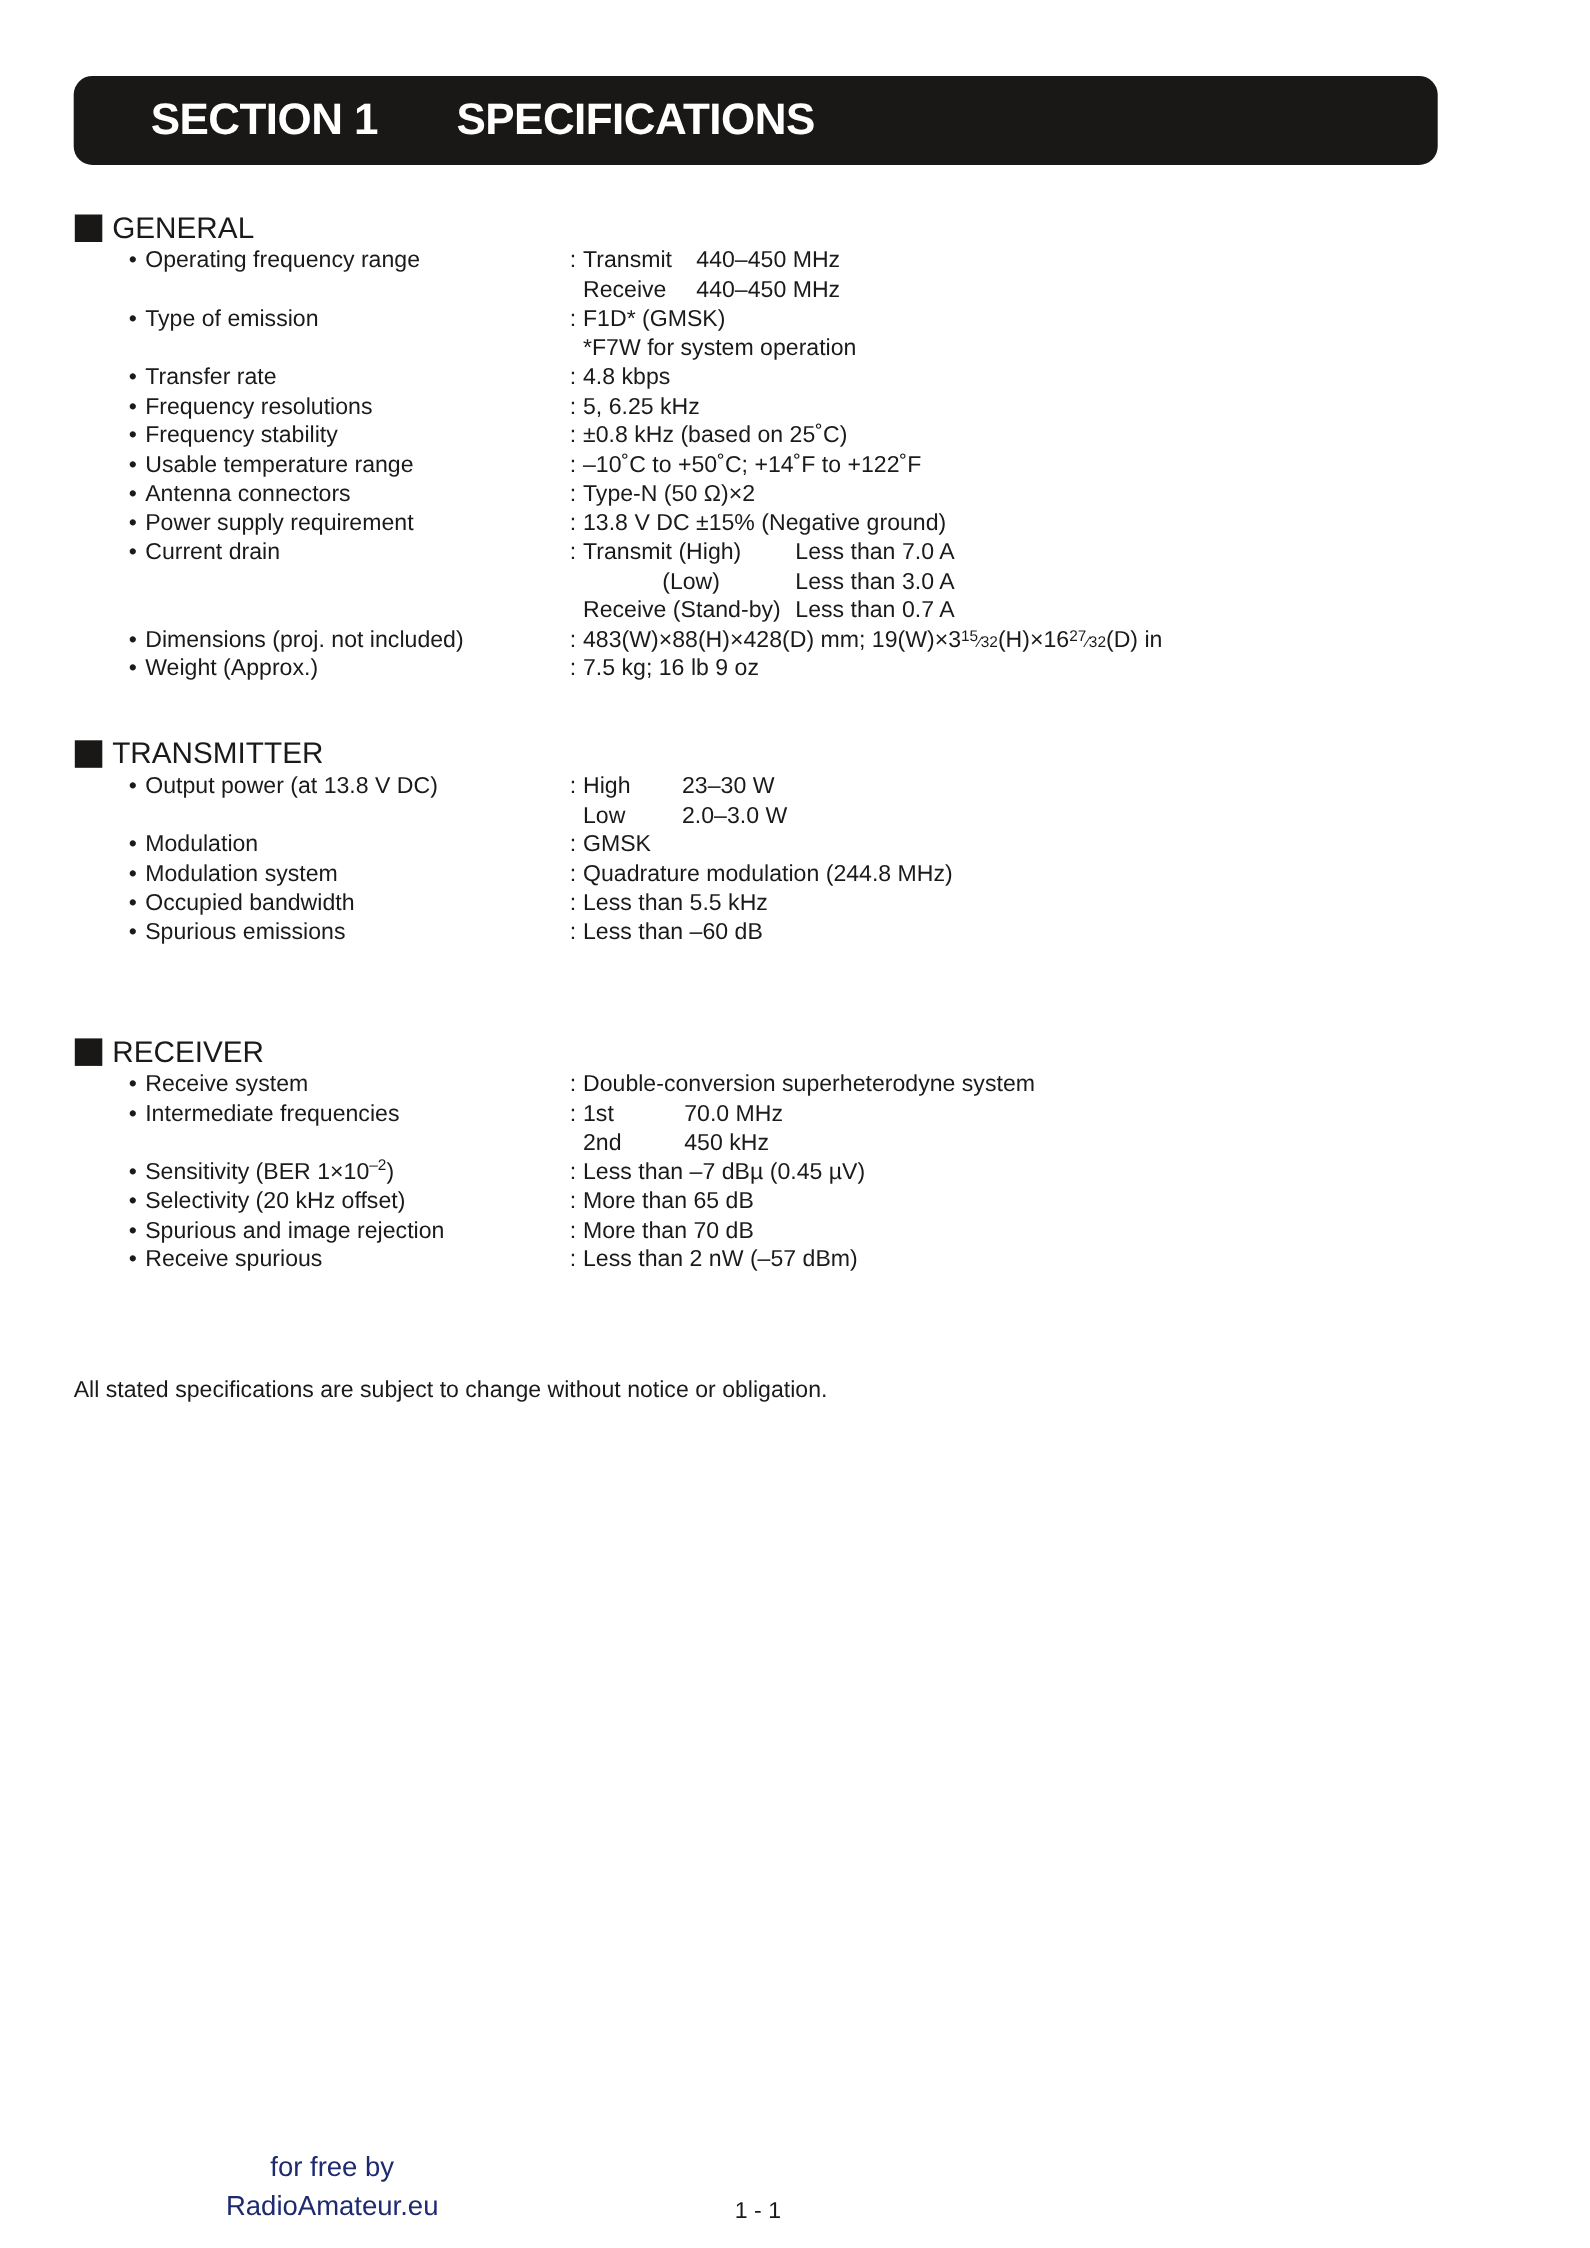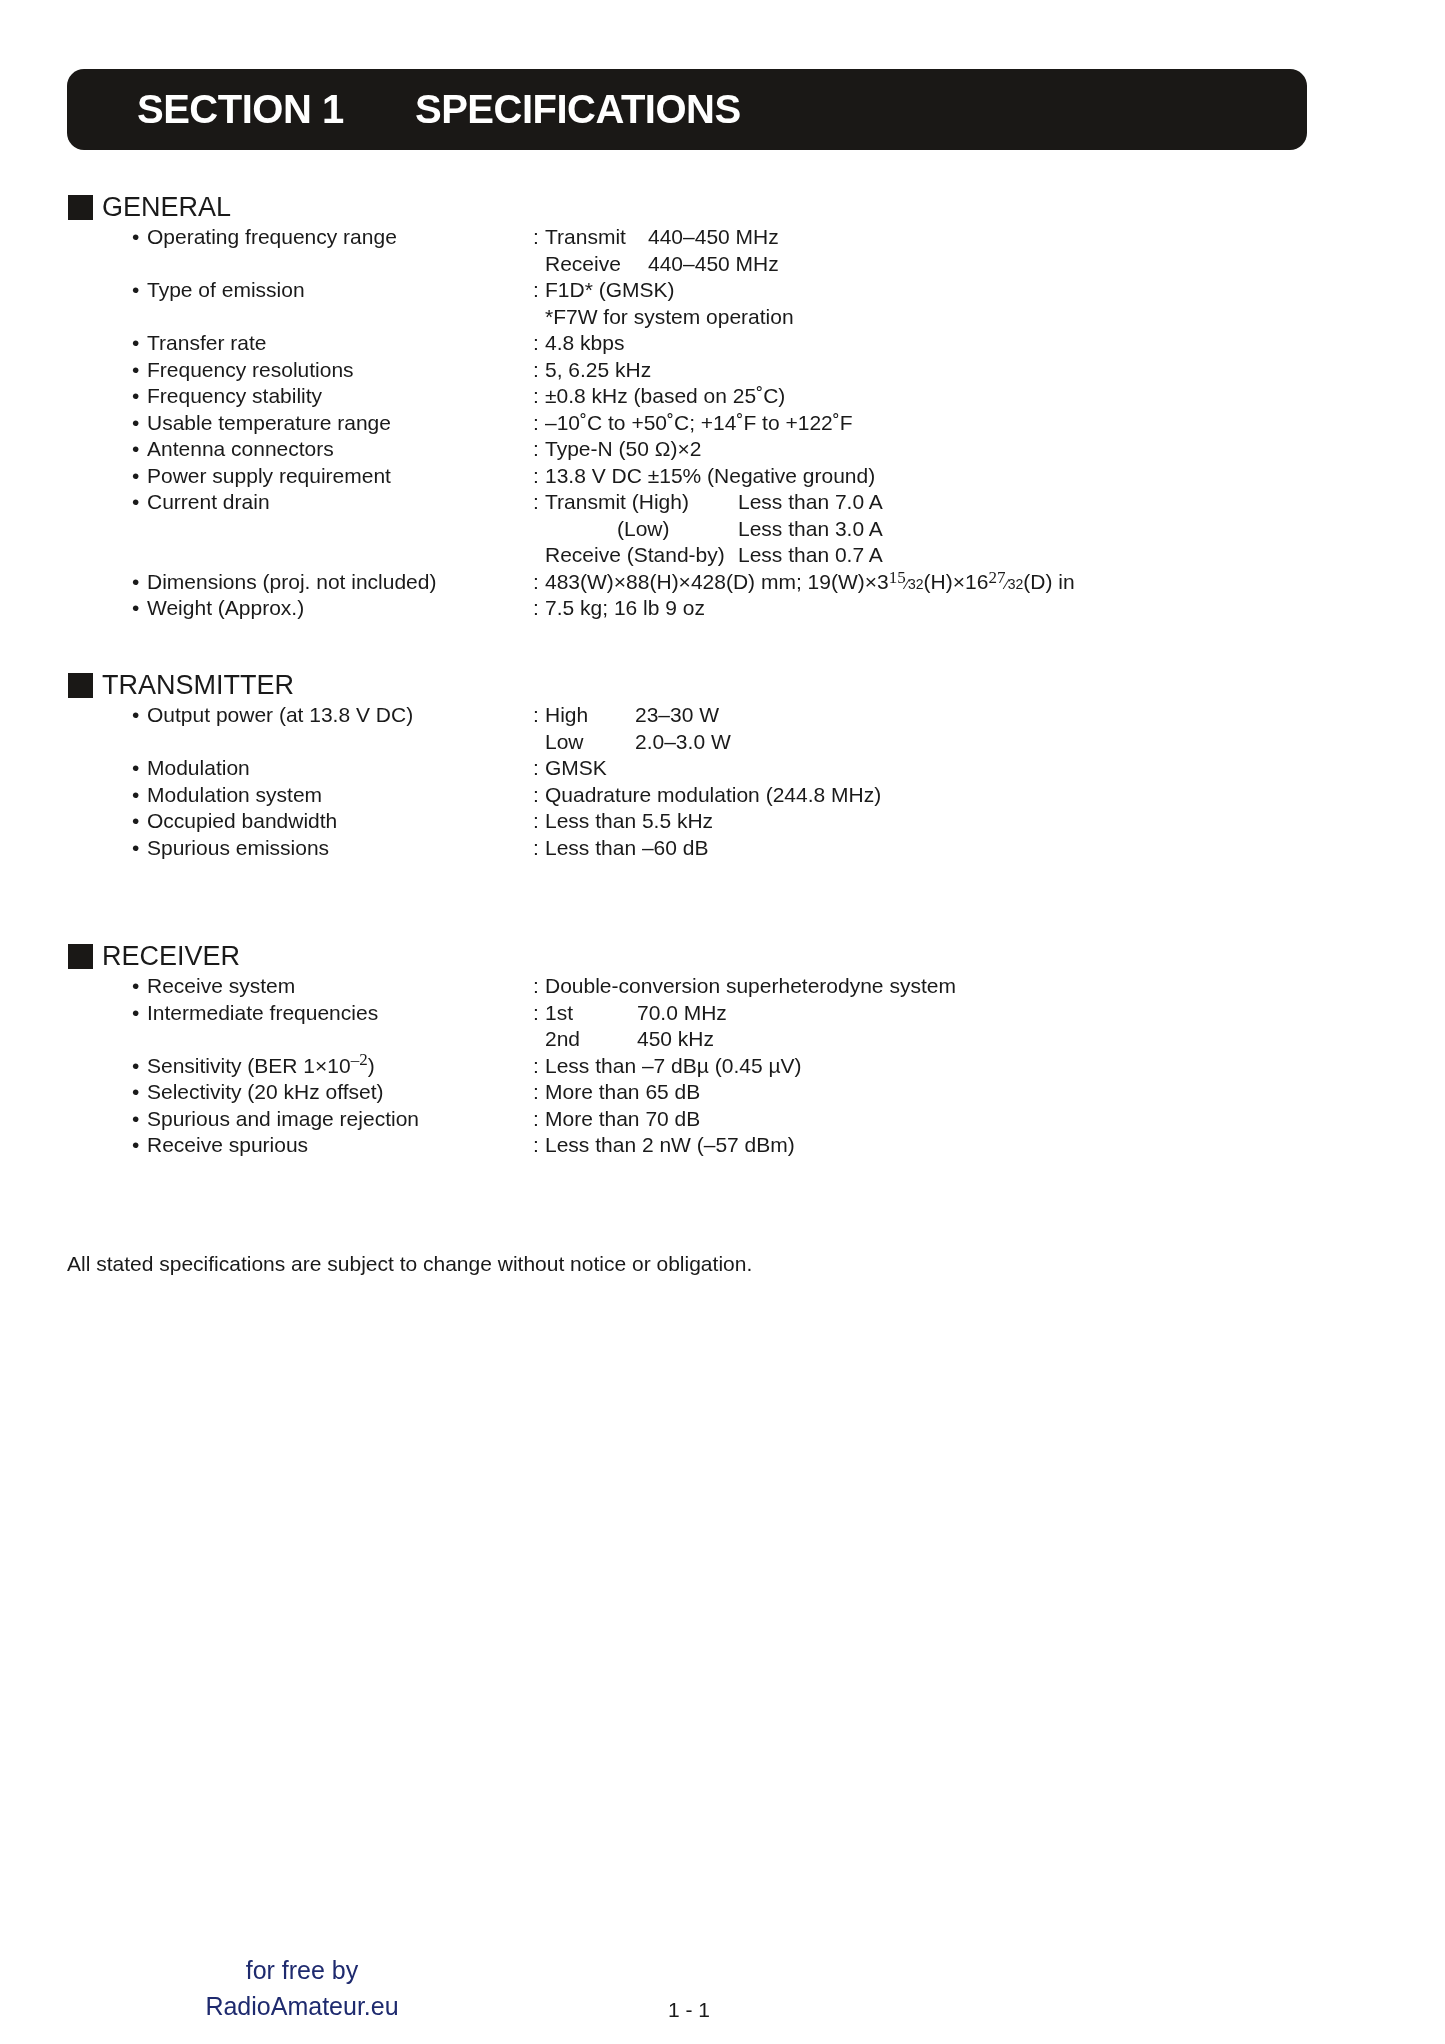--- a/index.html
+++ b/index.html
@@ -9,28 +9,28 @@
                background: #1a1816; color: #ffffff; border-radius: 17px; }
   .title-bar span { position: absolute; top: 20px; font-weight: bold; font-size: 40px;
                     letter-spacing: -0.5px; line-height: 40px; }
   .title-num { left: 70px; }
   .title-name { left: 348px; }
   .section { position: absolute; left: 0; width: 1445px; }
   .sec-head { position: absolute; left: 68px; top: 0; height: 26px; }
   .sec-box { position: absolute; left: 0; top: 0; width: 25px; height: 25px; background: #1a1816; }
   .sec-title { position: absolute; left: 34px; top: -3px; font-weight: normal; font-size: 27px;
                line-height: 30px; white-space: nowrap; }
-  .rows { position: absolute; left: 0; top: 29px; width: 1340px; margin-left: 15px; }
+  .rows { position: absolute; left: 0; top: 29px; width: 1340px; }
   .row { position: relative; height: 26.5px; font-size: 21px; line-height: 26.5px; white-space: nowrap; }
   .lbl { position: absolute; left: 117px; }
   .lbl .bullet { display: inline-block; width: 15px; }
   .colon { position: absolute; left: 518px; }
   .v1 { position: absolute; left: 530px; }
   .v2 { position: absolute; }
-  sup, sub { font-size: 17px; line-height: 0; font-family: Liberation Serif, serif; }
+  sup, sub { font-size: 14px; line-height: 0; }
   .frac { font-size: 14px; }
   .footnote { position: absolute; left: 67px; top: 1215px; font-size: 21px; line-height: 26px; margin-top: 36px; }
   .credit { position: absolute; left: 182px; top: 1952px; color: #1e2a6e; font-size: 25px;
             font-family: Liberation Sans, sans-serif; line-height: 36px; text-align: center; width: 240px; }
   .page-num { position: absolute; left: 668px; top: 1998px; font-size: 21px; }
 </style>
 </head>
 <body>
 
 <div class="title-bar">

